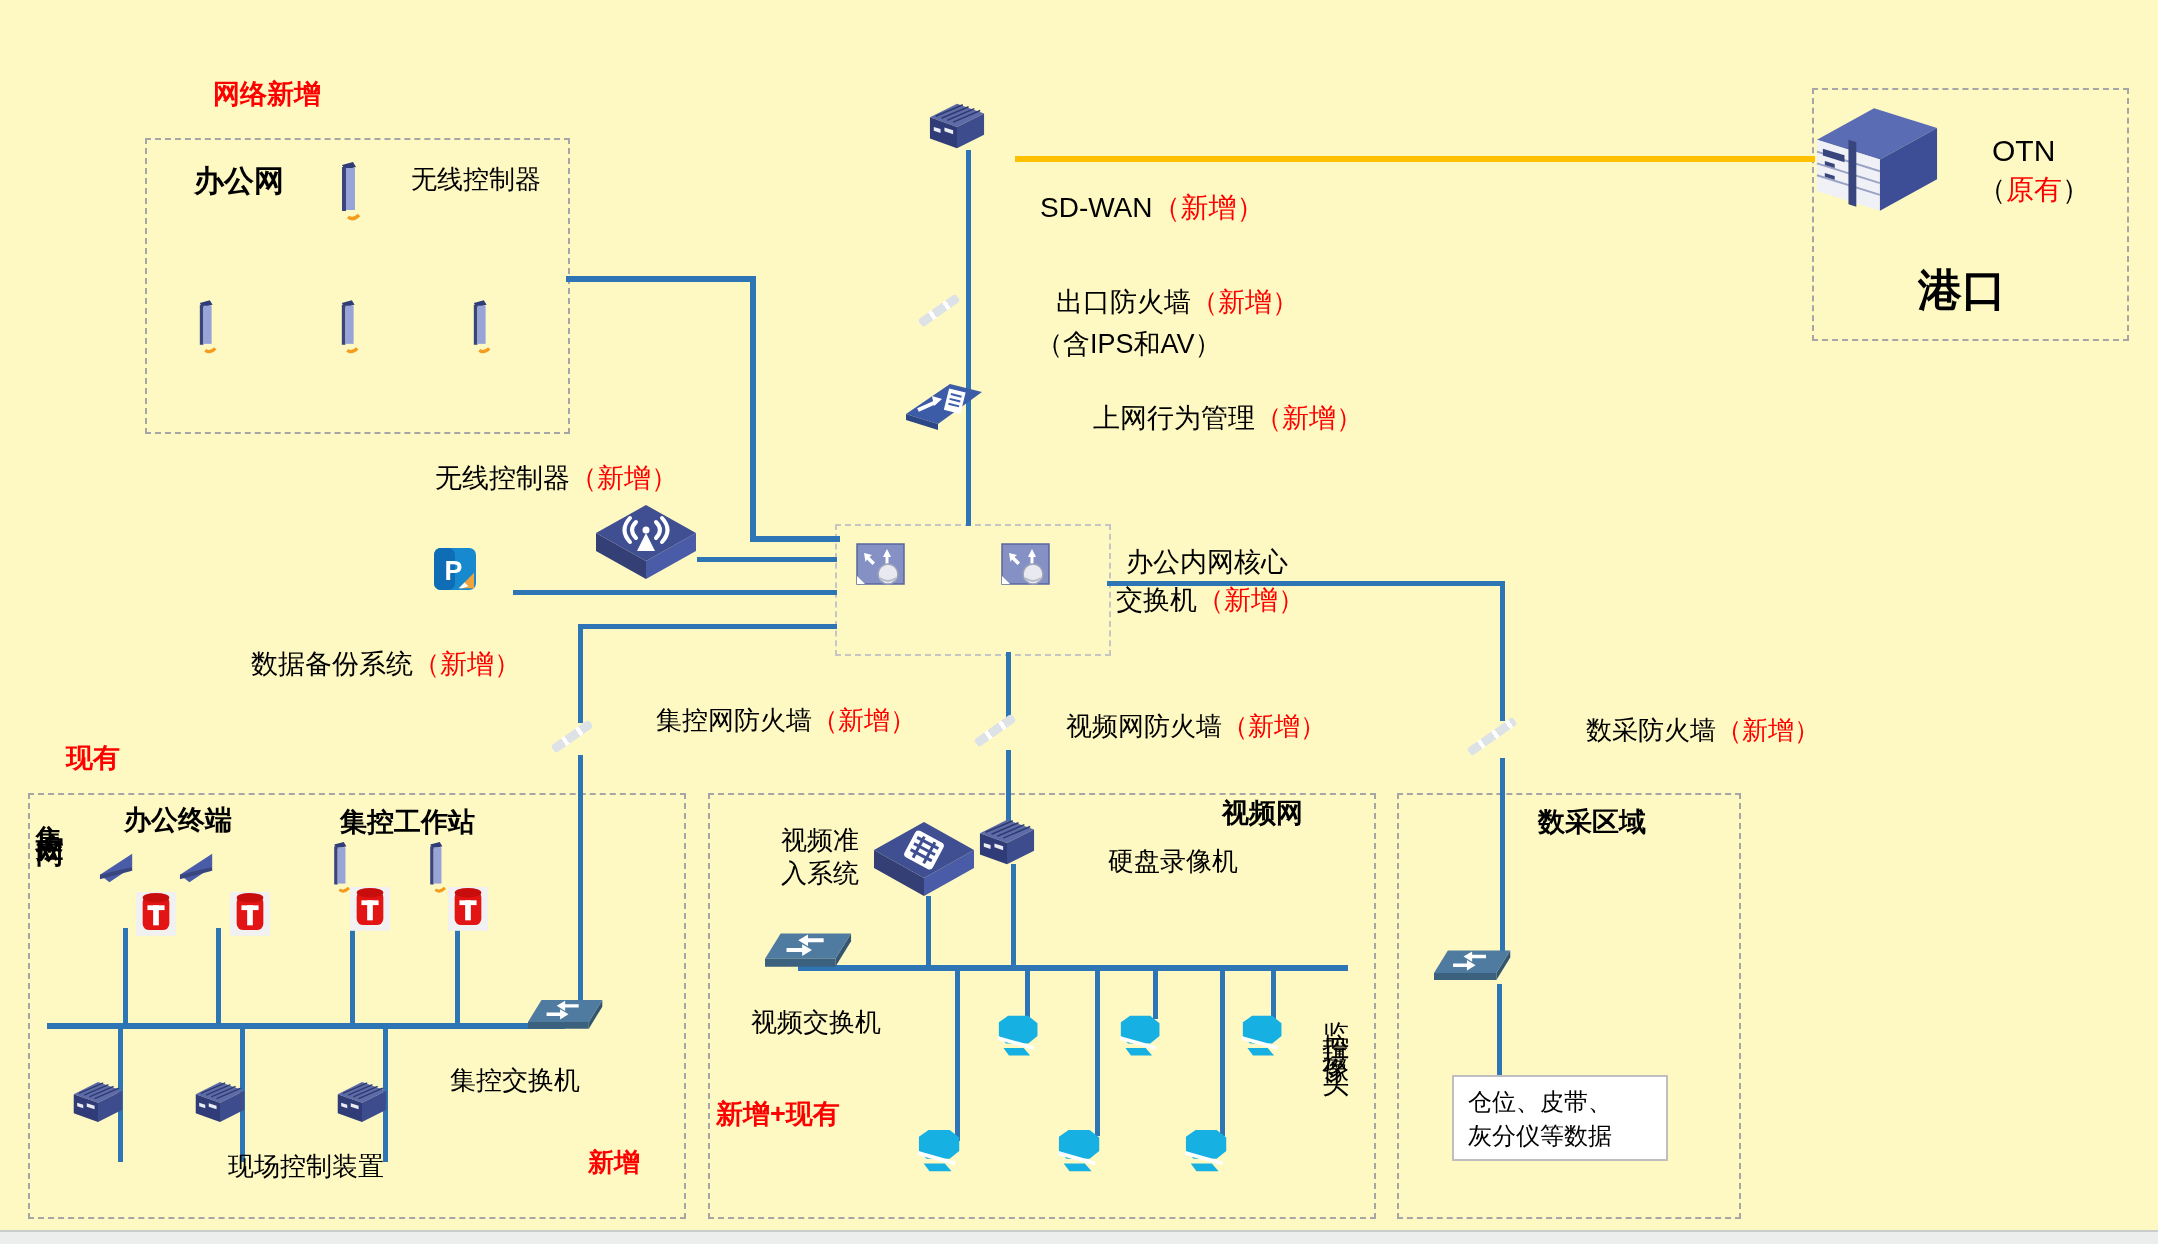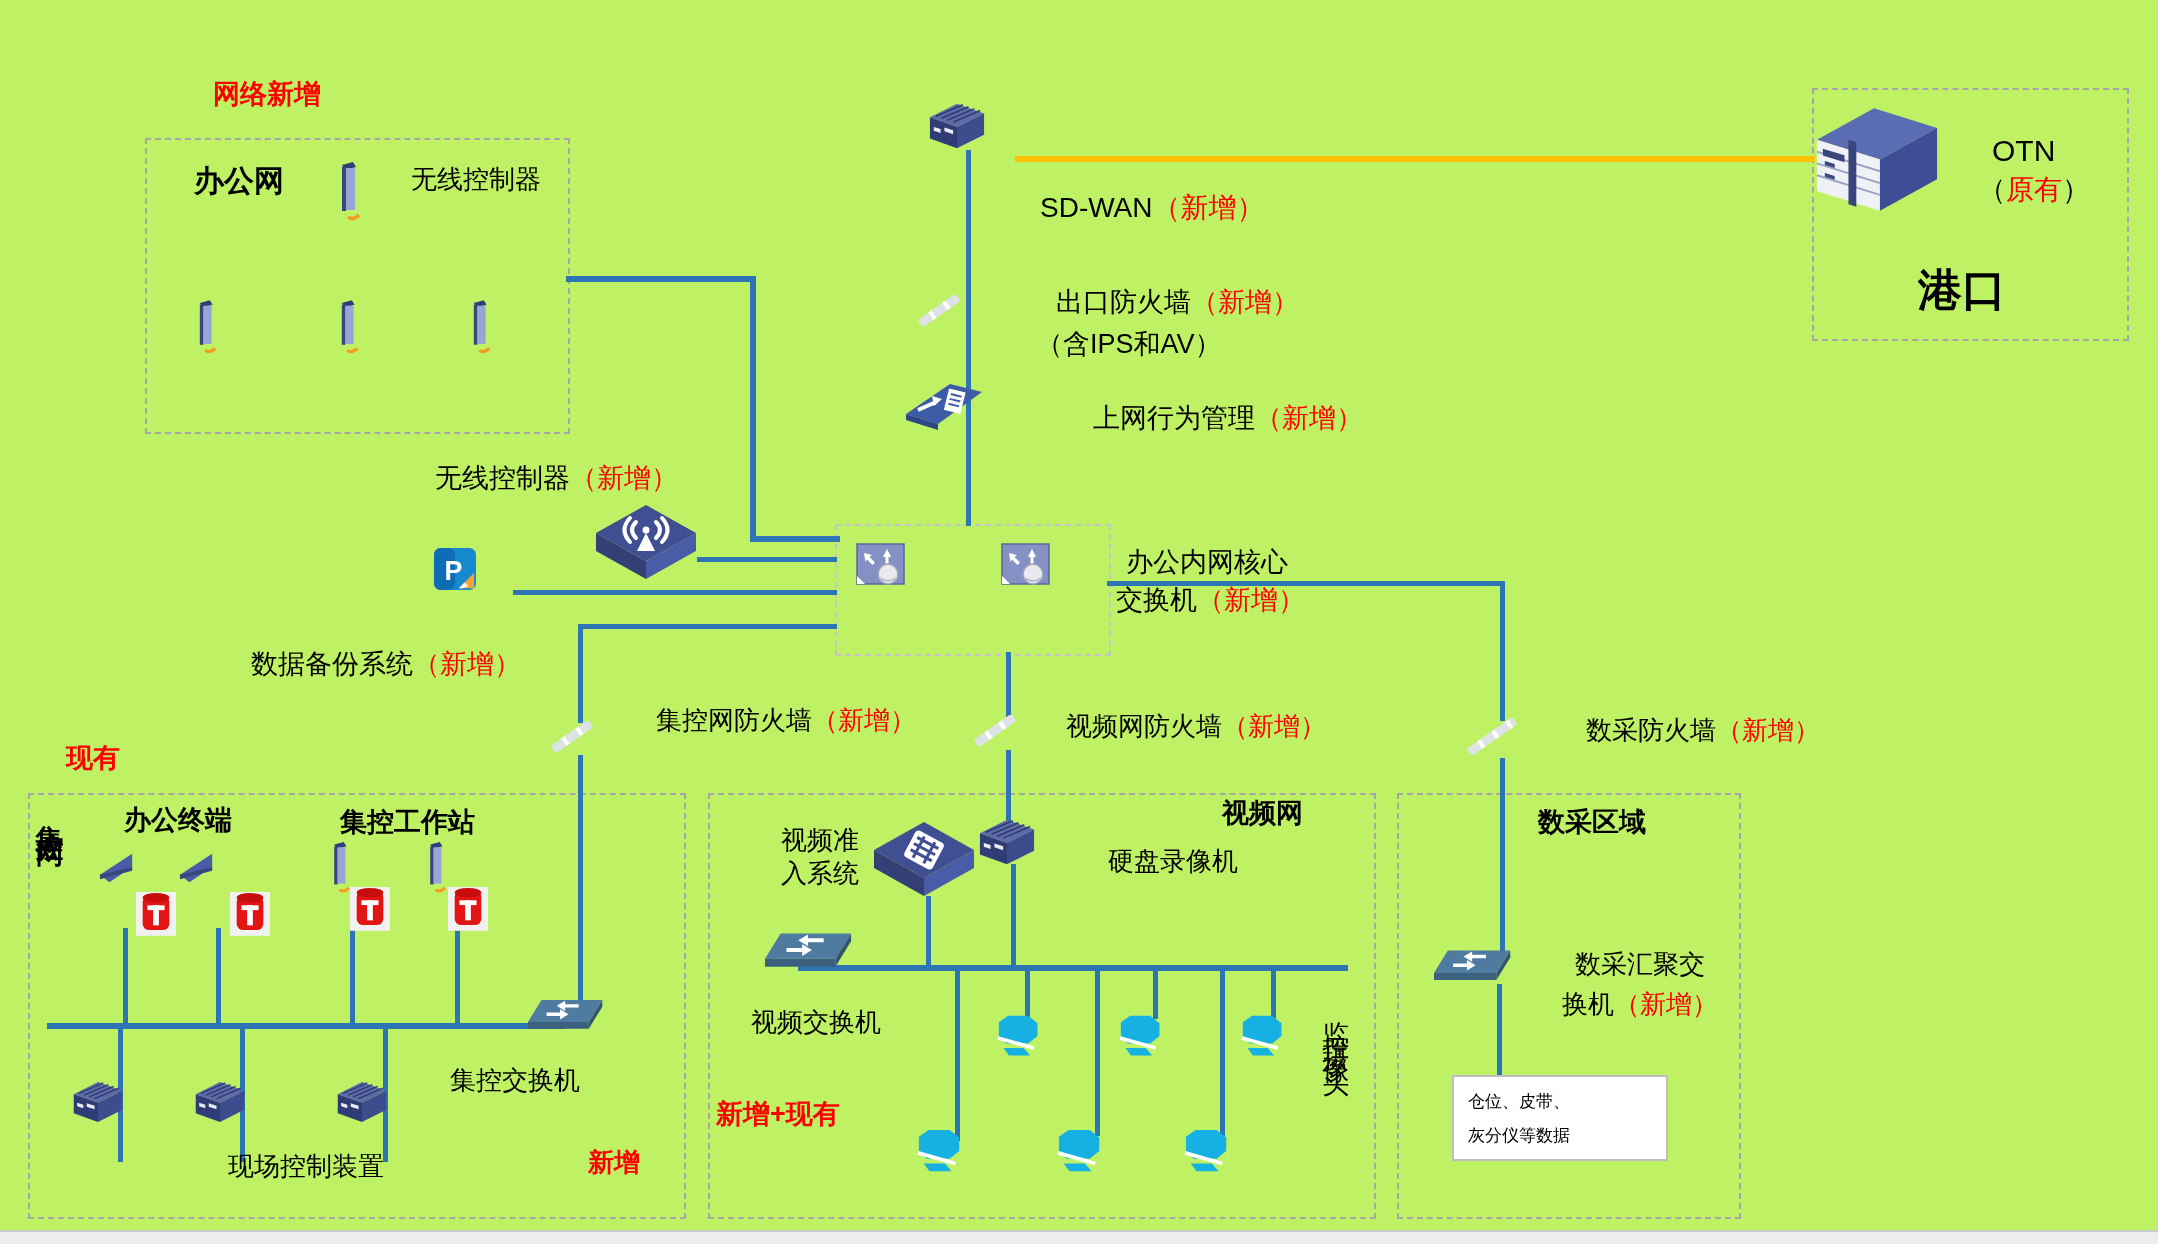--- a/index.html
+++ b/index.html
@@ -1,31 +1,31 @@
 <!DOCTYPE html>
 <html><head>
 <meta charset="utf-8">
 <style>
   html,body{margin:0;padding:0;background:#fff;}
-  .stage{position:relative;width:2158px;height:1244px;background:#bef264;overflow:hidden;
+  .stage{position:relative;width:2158px;height:1244px;background:#fef9c3;overflow:hidden;
          font-family:"Liberation Sans","DejaVu Sans",sans-serif;color:#000;}
   .box{position:absolute;border:2px dashed #a6a6a6;background:transparent;}
   .box.light{border-color:#c6c6c6;}
   .line{position:absolute;background:#2E75B6;}
   .lbl{position:absolute;white-space:nowrap;font-size:26px;line-height:1.25;}
   .lbl .red,.red{color:#FF0000;}
   .b{font-weight:bold;}
   .fs27{font-size:27px;} .fs28{font-size:28px;} .fs30{font-size:30px;}
   .fs36{font-size:44px;}
   .vert{writing-mode:vertical-rl;text-orientation:upright;}
   .ic{position:absolute;}
   .slash{position:absolute;height:9px;border-radius:3px;transform:rotate(-35deg);
          background:repeating-linear-gradient(90deg,#dde2e6 0 13px,#ffffff 13px 17px);}
   .databox{position:absolute;background:#fff;border:2px solid #bfbfbf;
-           font-size:17px;line-height:34px;padding:8px 0 0 14px;}
+           font-size:24px;line-height:34px;padding:8px 0 0 14px;}
   .bottombar{position:absolute;left:0;top:1230px;width:2158px;height:14px;
              background:#eceeee;border-top:2px solid #c9cdce;}
   .center{text-align:center;}
 </style>
 </head>
 <body>
 
 <div class="stage">
 
   <svg width="0" height="0" style="position:absolute">
@@ -331,23 +331,19 @@
     <div>视频准</div>
     <div>入系统</div>
   </div>
   <div class="lbl b fs27" style="left:1222px;top:797px;">视频网</div>
   <div class="lbl" style="left:1108px;top:845px;">硬盘录像机</div>
   <div class="lbl" style="left:751px;top:1006px;">视频交换机</div>
   <div class="lbl b fs27 red" style="left:716px;top:1098px;">新增+现有</div>
   <div class="lbl fs27 vert" style="left:1318px;top:1000px;height:210px;letter-spacing:12px;">监控摄像头</div>
 
   <div class="lbl b fs27" style="left:1538px;top:806px;">数采区域</div>
-  <div class="lbl center" style="left:1535px;top:944px;width:210px;white-space:normal;line-height:40px;">
-    <div>数采汇聚交</div>
-    <div><span>换机</span><span class="red">（新增）</span></div>
-  </div>
   <div class="databox" style="left:1452px;top:1075px;width:198px;height:74px;">
     <div>仓位、皮带、</div>
     <div>灰分仪等数据</div>
   </div>
 
   <div class="bottombar"></div>
 </div>
 
 </body></html>

